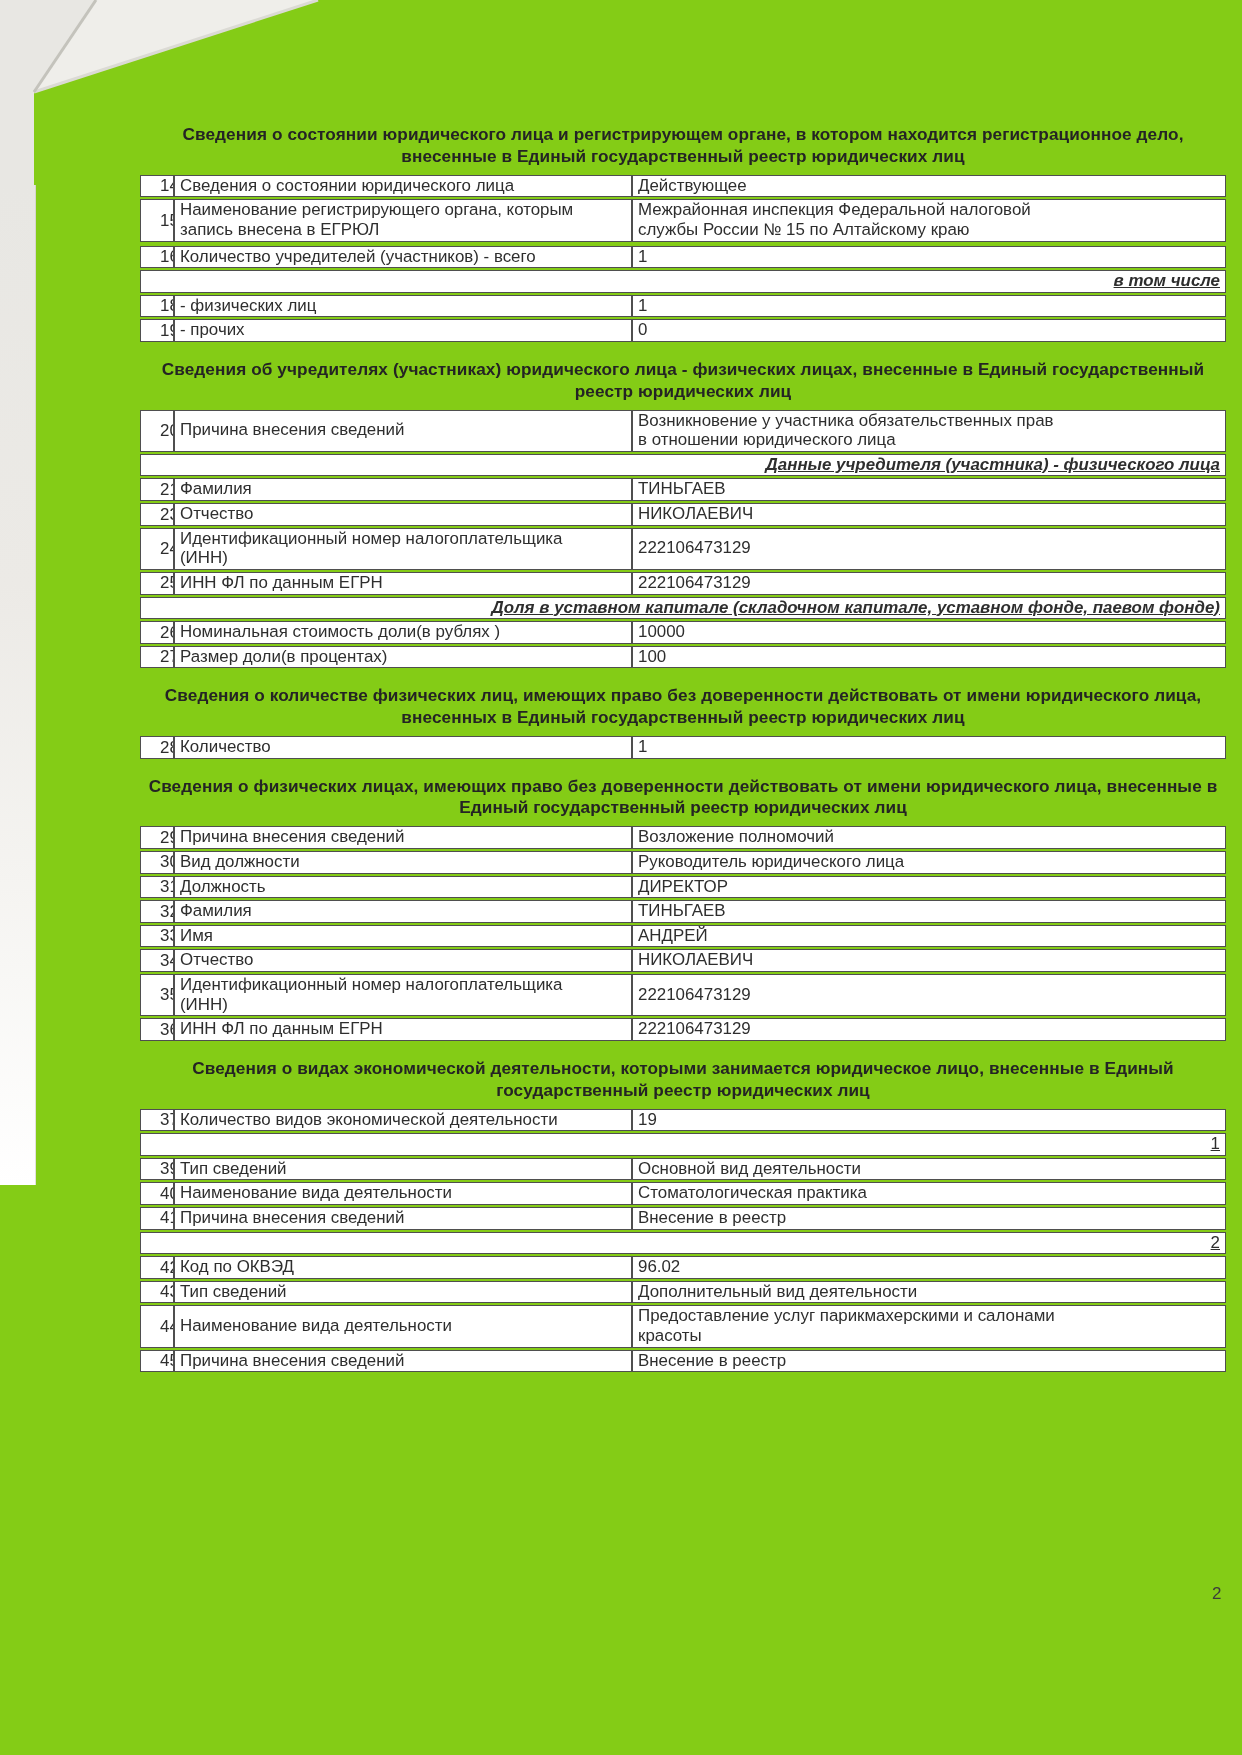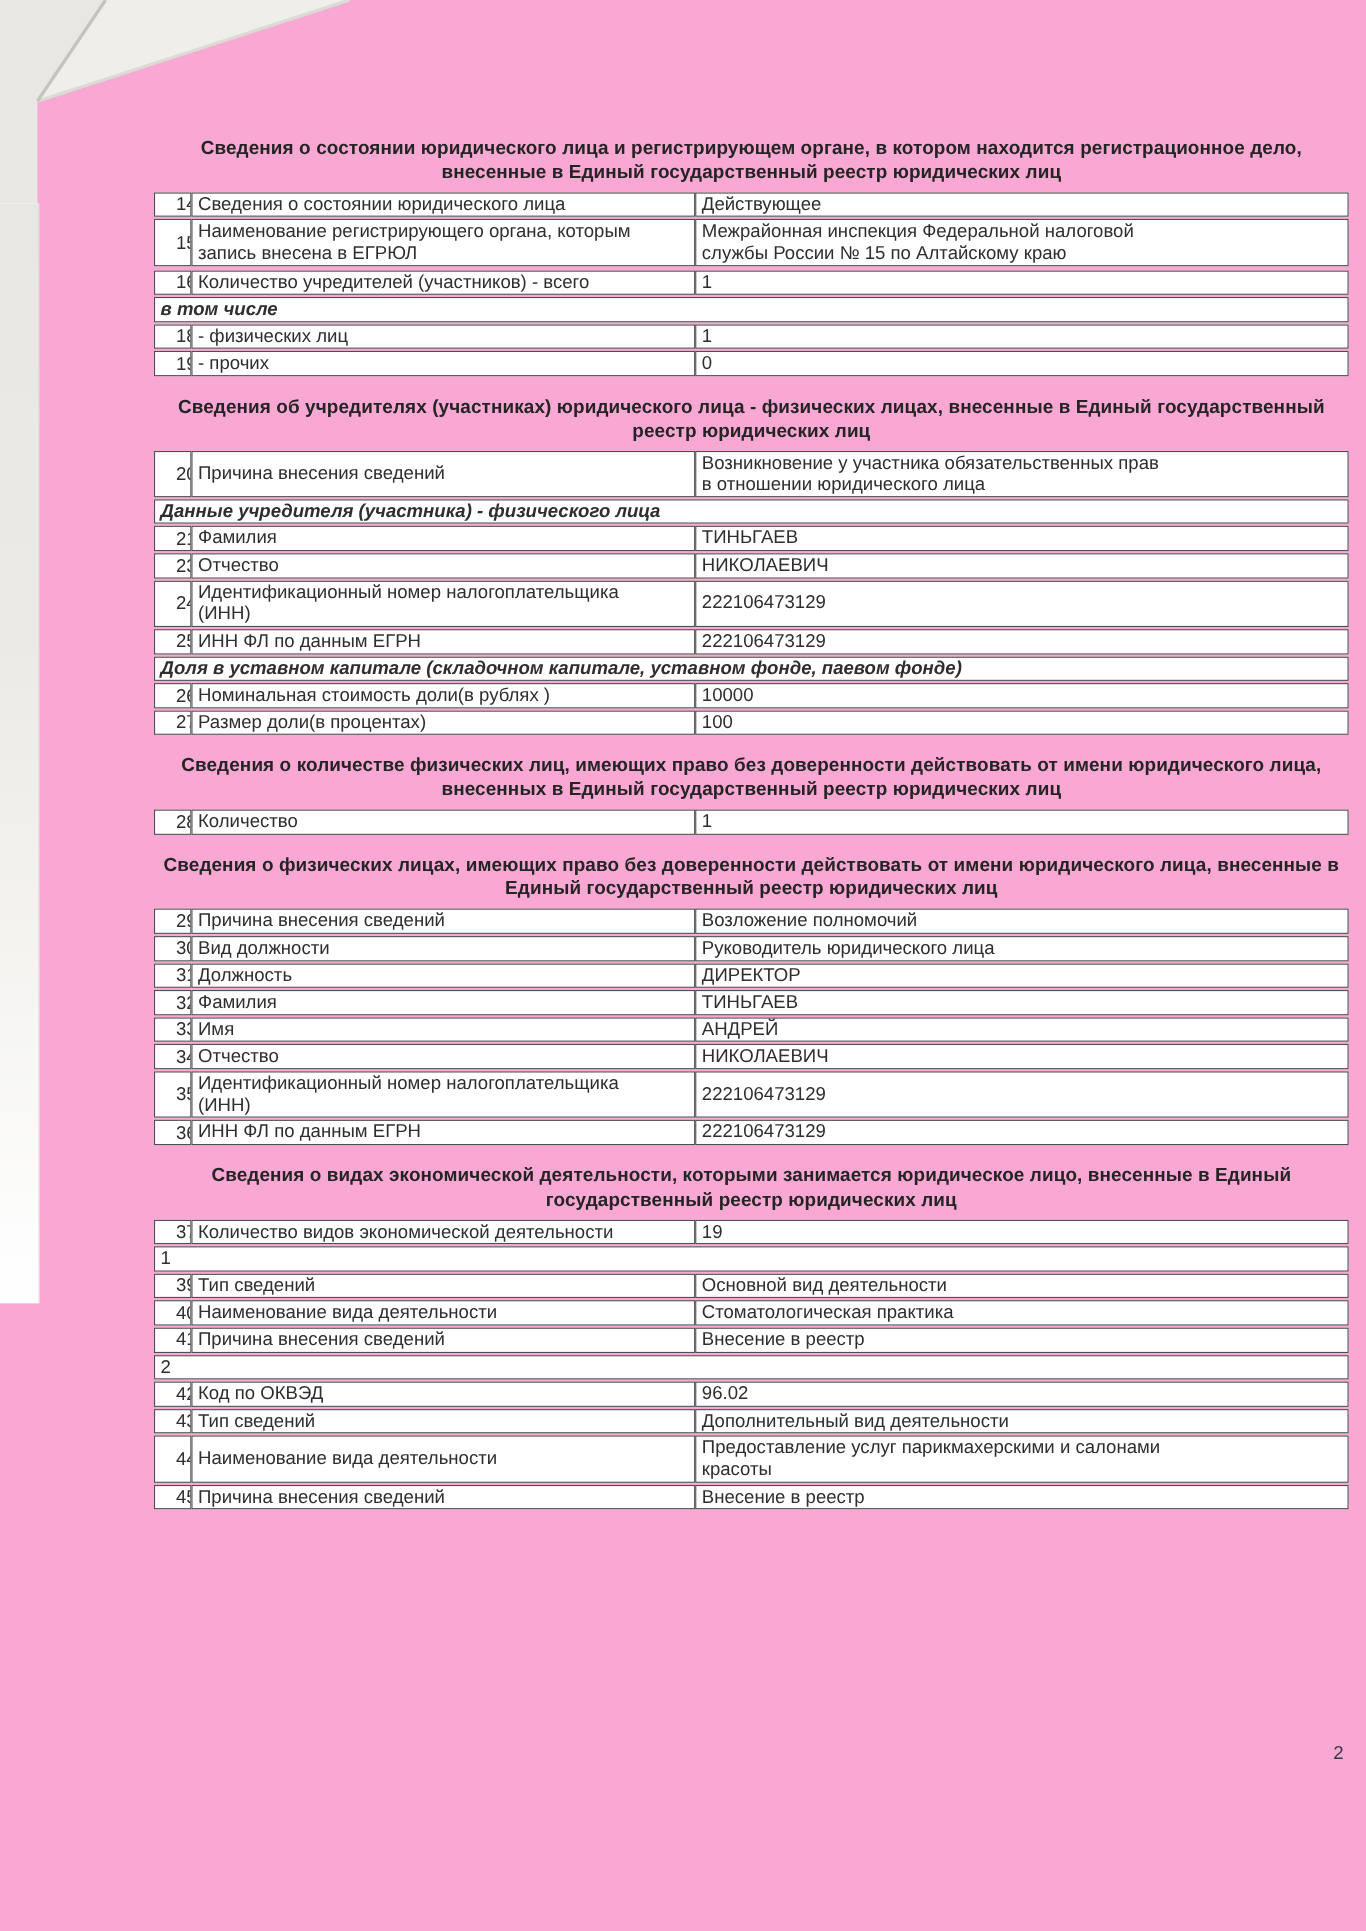--- a/index.html
+++ b/index.html
@@ -9,21 +9,21 @@
     --text:#2e2e2e;
   }
   html,body{margin:0;padding:0;}
   body{
     width:1242px;height:1755px;
     background:#ffffff;
     font-family:"Liberation Sans", sans-serif;
     position:relative;
     overflow:hidden;
   }
-  .page{position:absolute;inset:0;background:#f9a8d4;}
+  .page{position:absolute;inset:0;background:#84cc16;}
   .corner-fold{position:absolute;left:0;top:0;}
   .scan-strip{
     position:absolute;left:0;top:185px;width:35px;height:1000px;
     background:linear-gradient(to bottom,#e8e7e3 0%,#eceae6 40%,#f5f4f1 70%,#ffffff 100%);
     border-right:1px solid rgba(190,188,180,.45);
   }
   .content{
     position:absolute;left:140px;top:124px;width:1086px;
   }
   .section-title{
@@ -41,21 +41,21 @@
     border:1.5px solid var(--border);
     padding:0 5px 1px;
     font-size:16.9px;line-height:1.16;
     color:var(--text);
     vertical-align:middle;
     overflow:hidden;
     background:#ffffff;
   }
   .num-cell{text-align:center;padding:0 19px;}
   .label-cell,.value-cell{white-space:pre-line;}
-  .span-cell{text-align:left;}
+  .span-cell{text-align:right;text-decoration:underline;}
   .em{font-weight:700;font-style:italic;}
   .page-number{
     position:absolute;left:1212px;top:1584px;
     font-size:17px;color:#3c3c3c;
   }
 </style>
 </head>
 <body>
 
 <div class="page">

